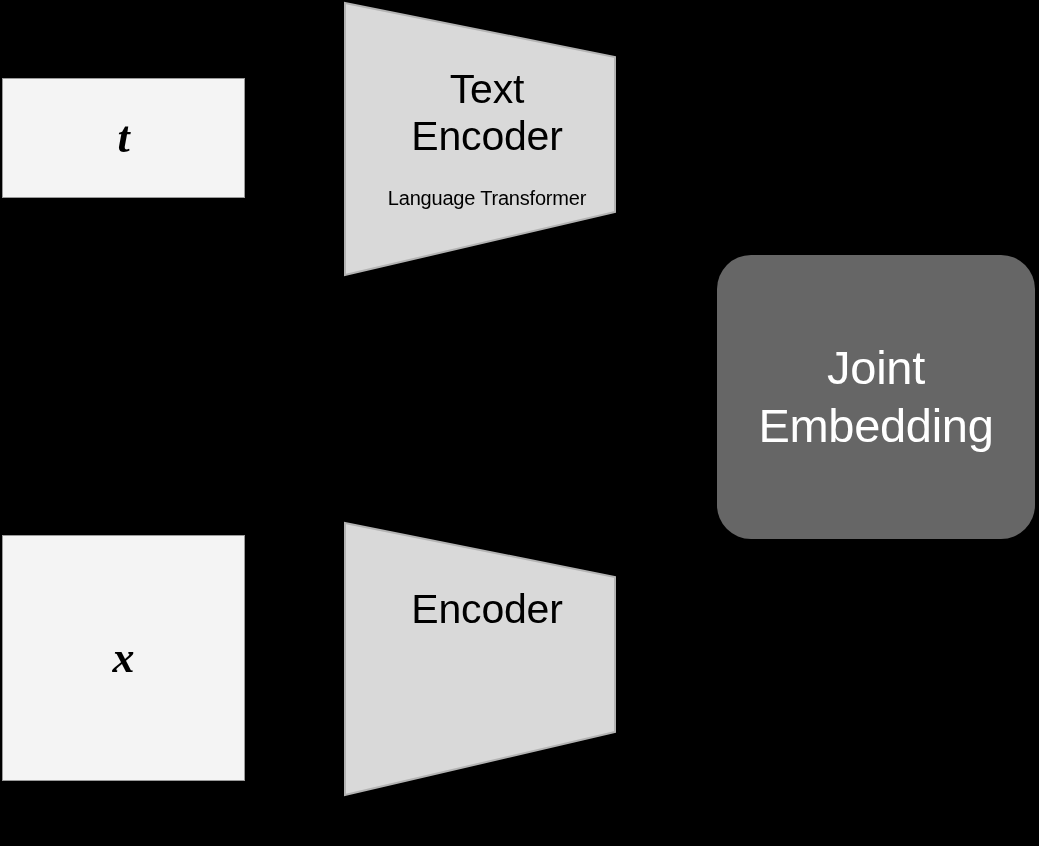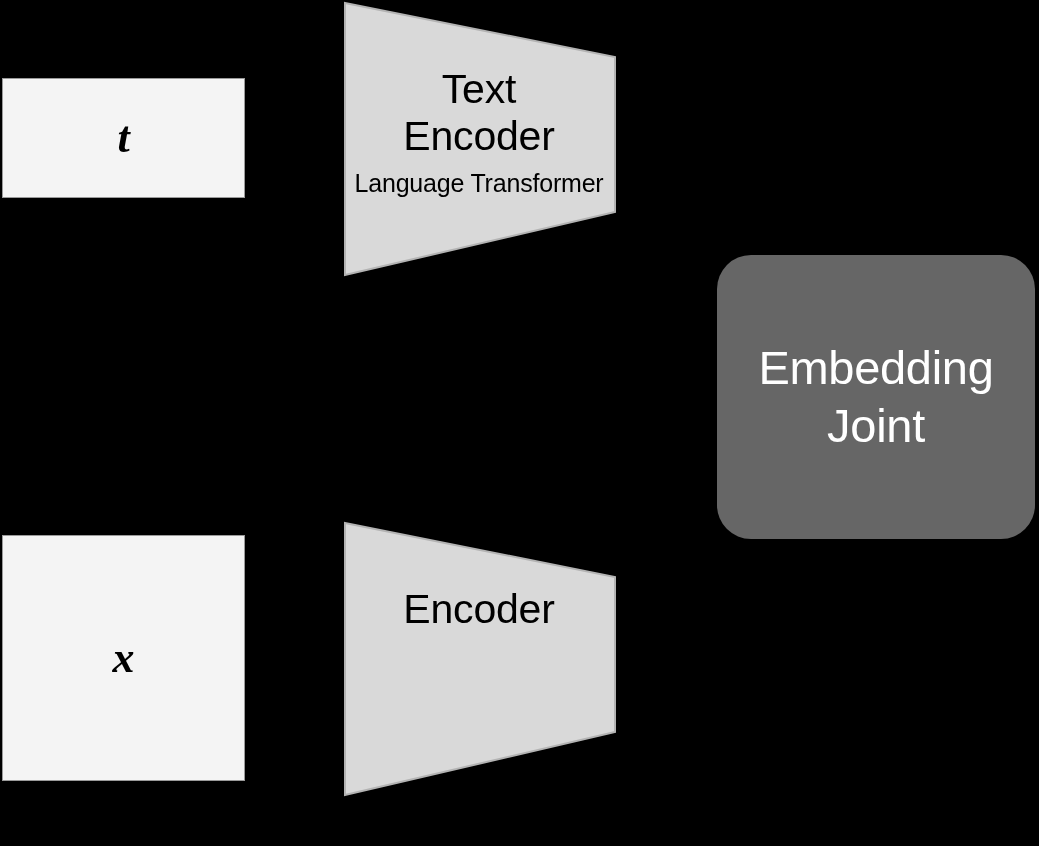--- a/index.html
+++ b/index.html
@@ -42,37 +42,37 @@
     position: absolute;
   }
   .encoder svg {
     position: absolute;
     left: 0;
     top: 0;
     display: block;
   }
   .encoder .enc-labels {
     position: absolute;
-    left: 0;
+    left: 8px;
     width: 100%;
     text-align: center;
     color: #000000;
     pointer-events: none;
   }
   .enc-title {
     font-size: 41px;
     line-height: 47px;
     font-weight: normal;
     letter-spacing: -0.2px;
   }
   .enc-sub {
-    font-size: 25px;
+    font-size: 20px;
     line-height: 30px;
     font-weight: normal;
-    margin-top: 8px;
+    margin-top: 23px;
     letter-spacing: -0.2px;
   }
 
   #enc-text  { left: 341px; top: 0px;   width: 276px; height: 282px; }
   #enc-text  .enc-labels { top: 66px; }
   #enc-image { left: 341px; top: 520px; width: 276px; height: 282px; }
   #enc-image .enc-labels { top: 66px; }
 
   
   #joint-embedding {
@@ -123,17 +123,17 @@
   <div class="encoder" id="enc-image">
     <svg width="276" height="282" viewBox="0 0 276 282">
       <polygon points="4,3 274,57 274,212 4,275" fill="#d9d9d9" stroke="#b3b3b3" stroke-width="2"></polygon>
     </svg>
     <div class="enc-labels">
       <div class="enc-title">Encoder</div>
     </div>
   </div>
 
   <div id="joint-embedding">
+    <div class="je-line">Joint</div>
     <div class="je-line">Embedding</div>
-    <div class="je-line">Joint</div>
   </div>
 
 </div>
 
 </body></html>

